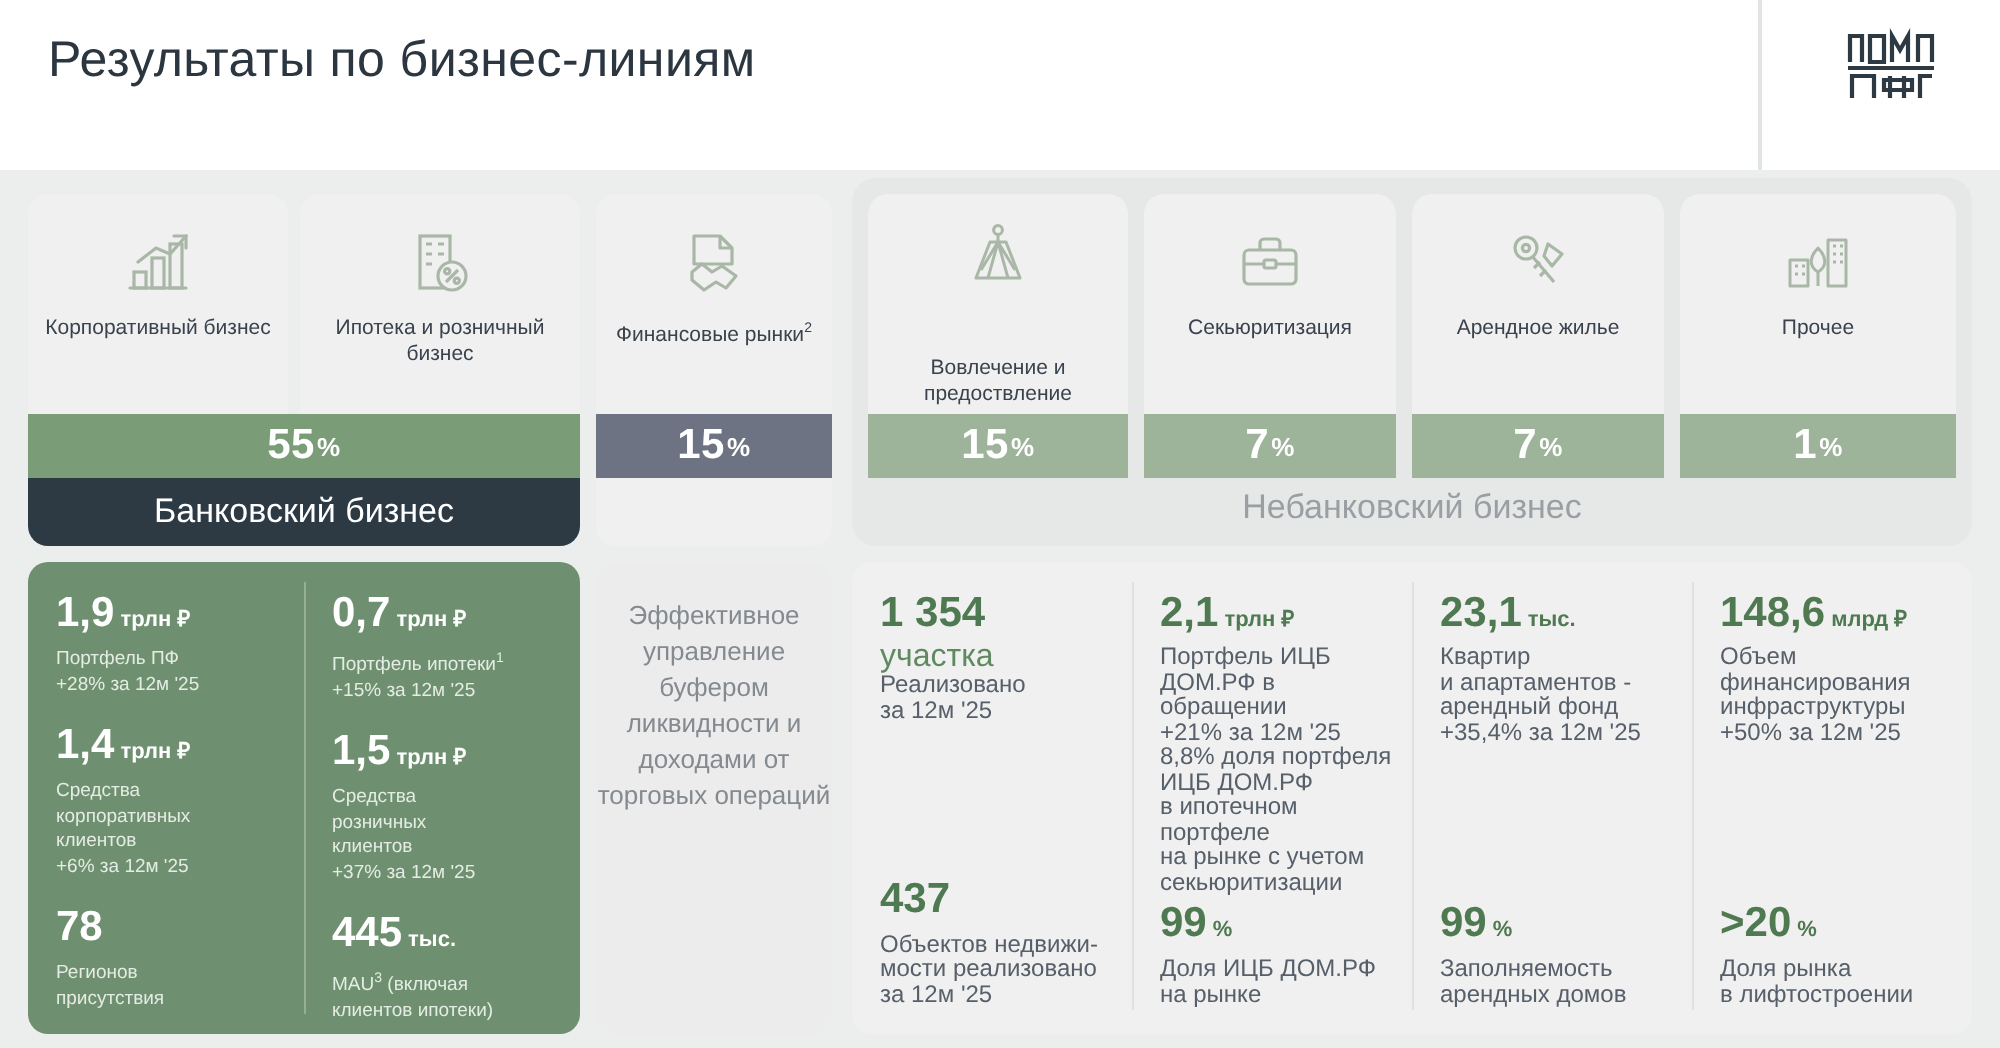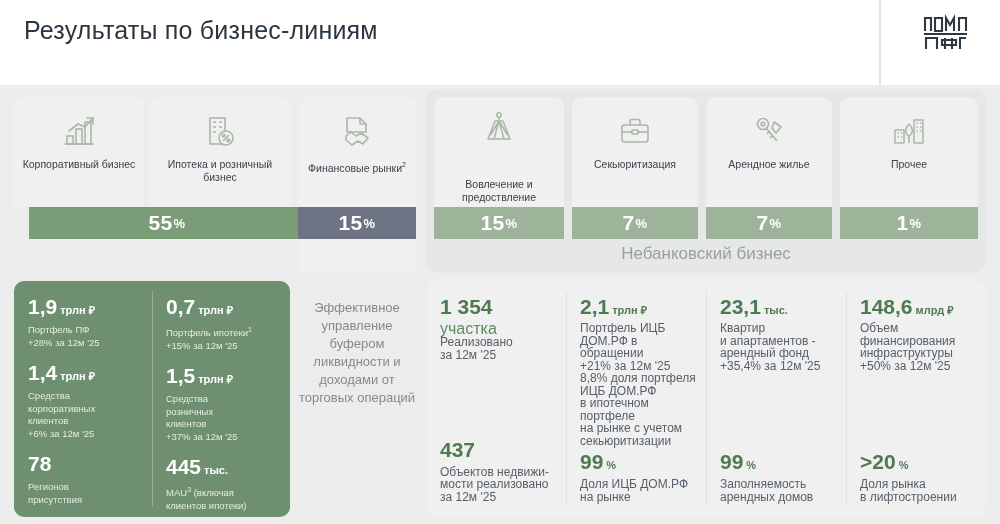--- a/index.html
+++ b/index.html
@@ -256,21 +256,21 @@
             <rect x="24" y="6" width="9" height="23"></rect>
             <path d="M26.5,9 h1.5 M30,9 h1.5 M26.5,13 h1.5 M30,13 h1.5 M26.5,17 h1.5 M30,17 h1.5"></path>
             <path d="M19,29 L19,22"></path>
             <path d="M19,10 C15,14 14,19 19,22 C24,19 23,14 19,10 Z"></path>
           </g>
         </svg>
       </div>
       <div class="cat-label">Прочее</div>
     </div>
 
-    <div class="pct pct-green" style="left:29px; width:276px;">
+    <div class="pct pct-green" style="left:14px; width:276px;">
       <span>55</span>
         <span class="u">%</span>
     </div>
     <div class="pct pct-gray" style="left:298px; width:118px;">
       <span>15</span>
         <span class="u">%</span>
     </div>
     <div class="pct pct-green2" style="left:434px; width:130px;">
       <span>15</span>
         <span class="u">%</span>
@@ -281,20 +281,21 @@
     </div>
     <div class="pct pct-green2" style="left:706px; width:126px;">
       <span>7</span>
         <span class="u">%</span>
     </div>
     <div class="pct pct-green2" style="left:840px; width:138px;">
       <span>1</span>
         <span class="u">%</span>
     </div>
 
+    <div class="bank-strip">Банковский бизнес</div>
     <div class="fin-tail"></div>
     <div class="nonbank-label">Небанковский бизнес</div>
 
     <div class="green-card">
       <div class="green-col">
         <div class="g-val"><span>1,9</span><span class="unit">трлн ₽</span></div>
         <div class="g-desc" style="white-space:pre-line">Портфель ПФ
 +28% за 12м '25</div>
         <div class="g-val"><span>1,4</span><span class="unit">трлн ₽</span></div>
         <div class="g-desc" style="white-space:pre-line">Средства

